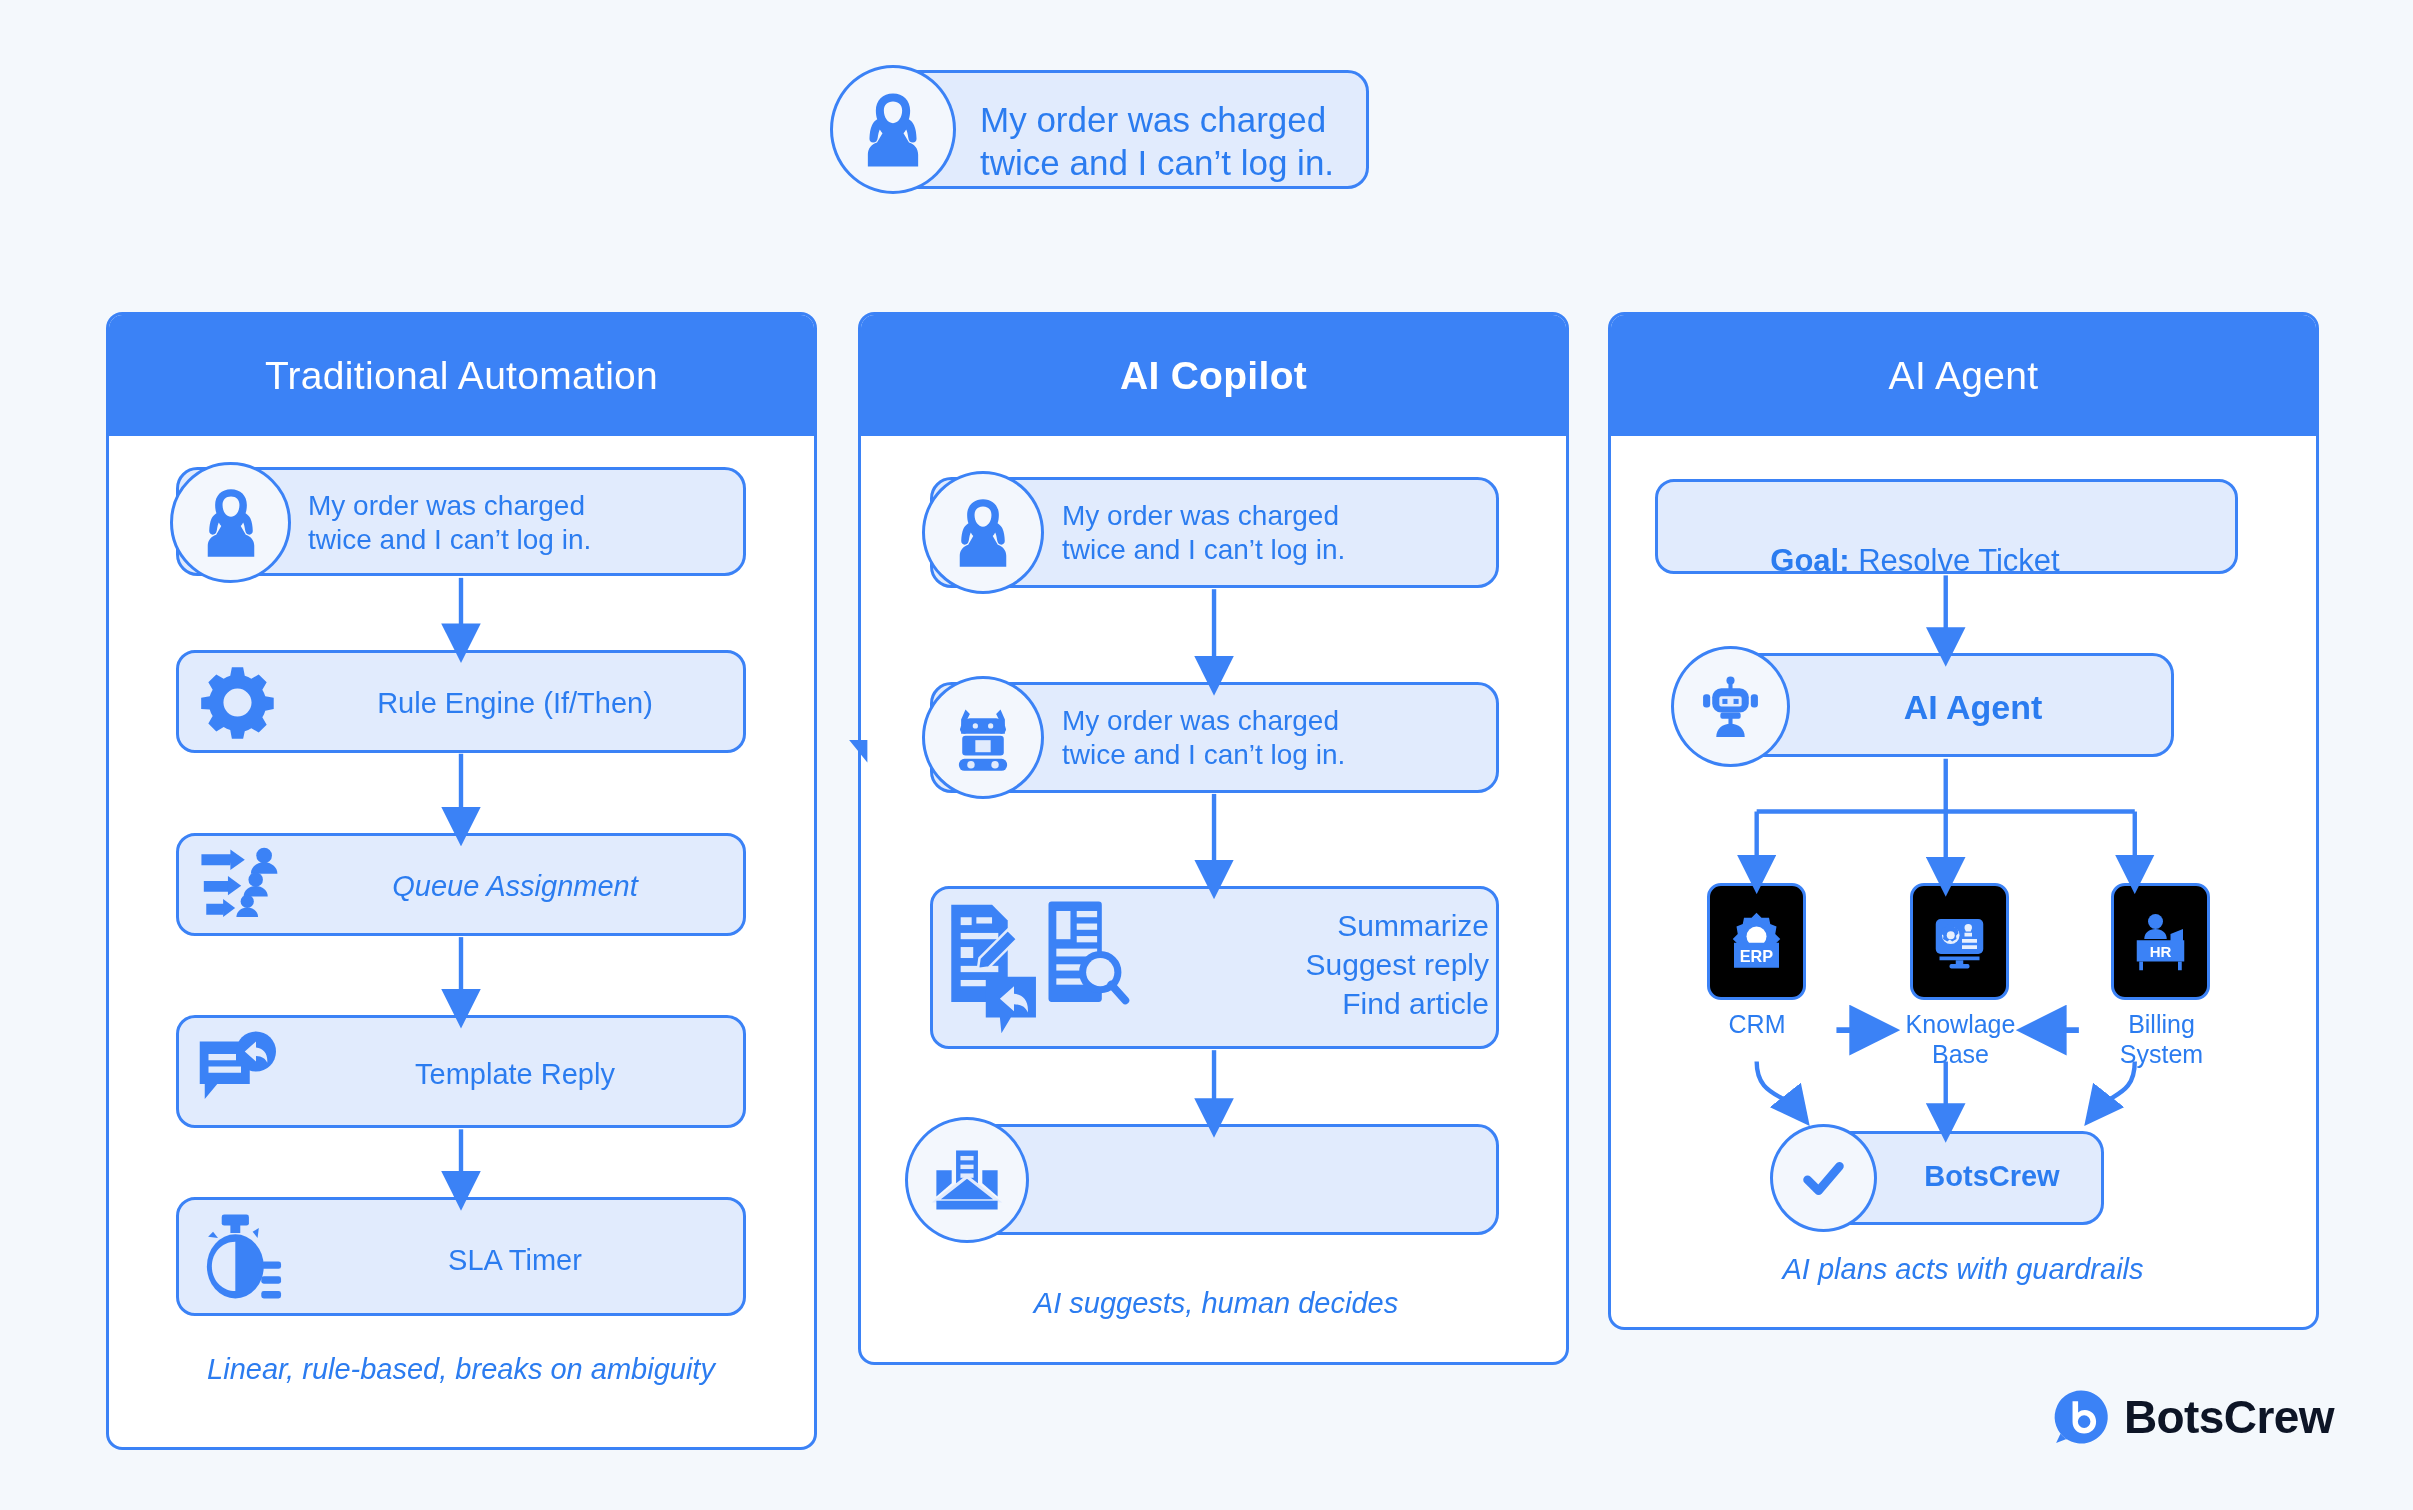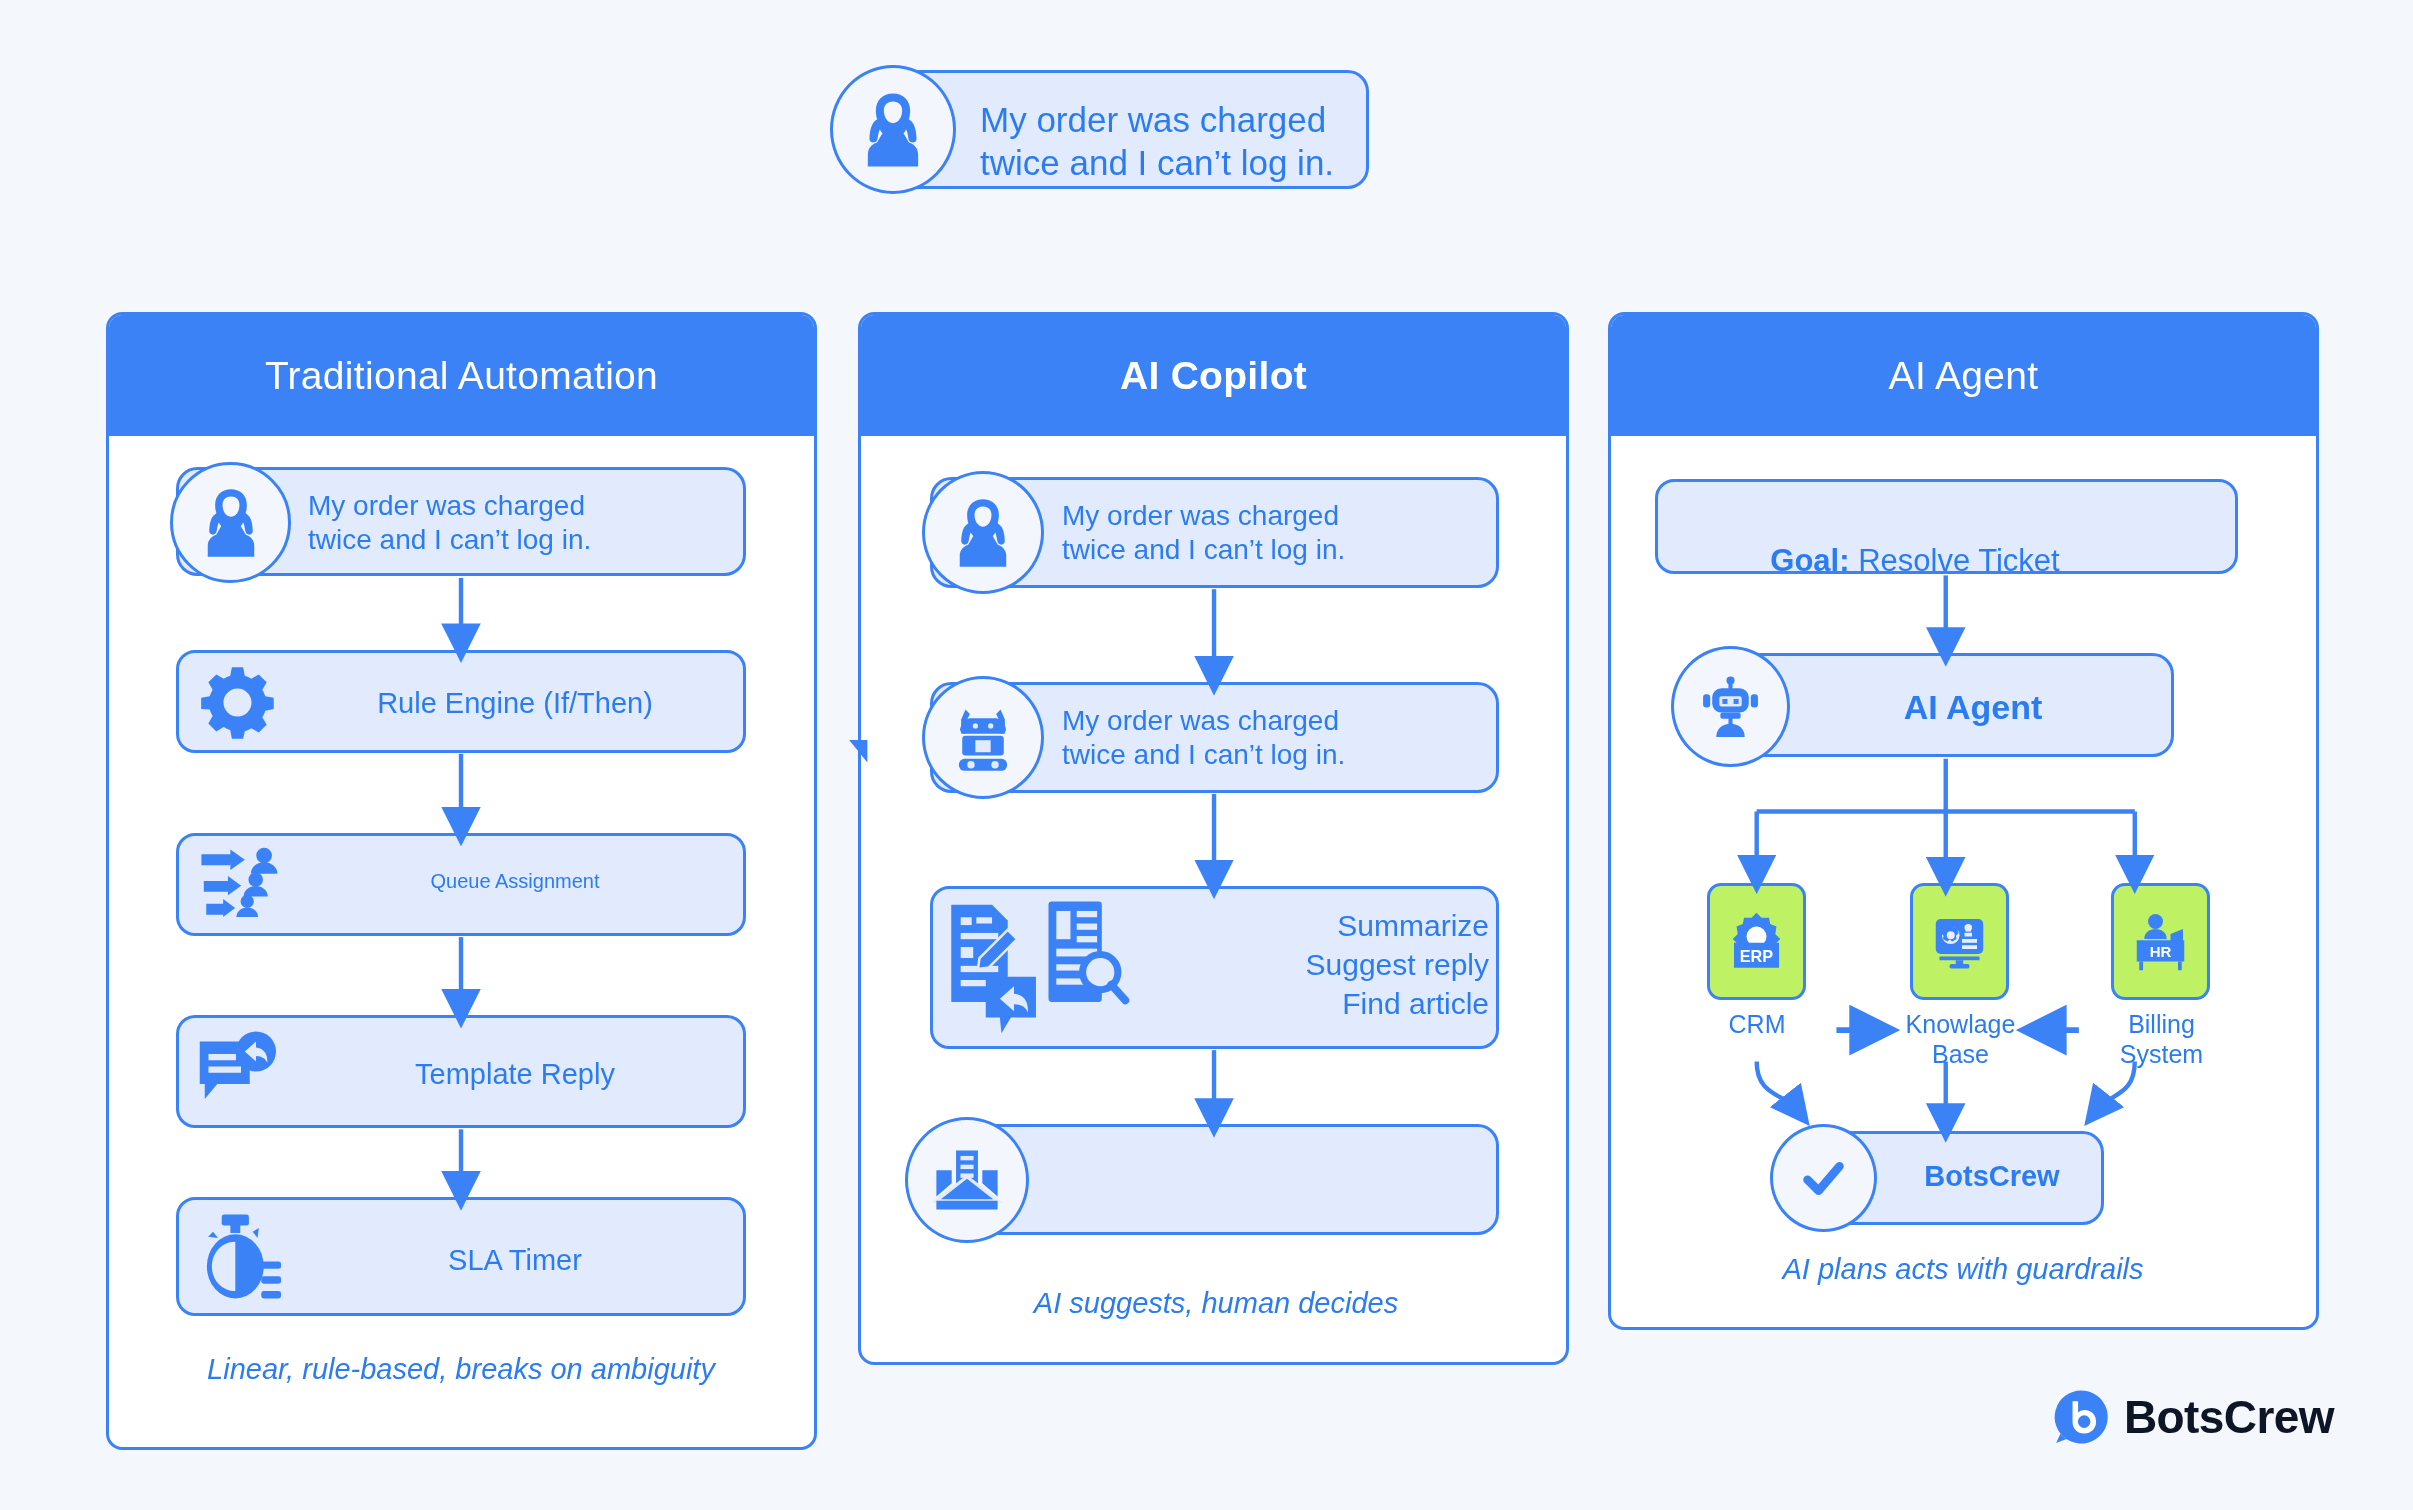--- a/index.html
+++ b/index.html
@@ -43,21 +43,21 @@
   .panel-head span{color:#fff;font-size:39px;letter-spacing:0.3px;}
 
   .caption{position:absolute;font-style:italic;color:#2b7cf0;
            text-align:center;line-height:1.25;}
 
   svg{display:block;overflow:visible;}
   .arrows{position:absolute;left:0;top:0;pointer-events:none;}
 
   .syscard{
     position:absolute;border:3.1px solid #3b82f6;border-radius:14px;
-    background:#bef264;box-sizing:border-box;
+    background:#000000;box-sizing:border-box;
     display:flex;align-items:center;justify-content:center;
   }
   .syslabel{position:absolute;text-align:center;color:#2b7cf0;
             font-size:25px;line-height:1.18;}
 
   
   .brand{position:absolute;display:flex;align-items:center;gap:14px;margin-top:6px;}
   .brand-mark{width:58px;height:58px;position:relative;}
   .brand-text{font-size:46px;font-weight:bold;color:#0d1526;letter-spacing:-0.6px;}
 </style>
@@ -112,21 +112,21 @@
       <path d="M4 28h22l-2 9H4z"></path>
         <path d="M24 24l11 8-11 8z"></path>
       <circle cx="47" cy="27" r="6"></circle>
         <path d="M37 41c0-5 4.5-8.7 10-8.7S57 36 57 41z"></path>
       <path d="M6 47h16l-2 9H6z"></path>
         <path d="M20 43l10 7.5-10 7.5z"></path>
       <circle cx="40" cy="45" r="5.5"></circle>
         <path d="M31 58c0-4.6 4-8 9-8s9 3.4 9 8z"></path>
     </svg>
   </div>
-  <div class="boxlabel" style="left:295px;top:869px;width:440px;font-size:20px;">Queue Assignment</div>
+  <div class="boxlabel" style="left:295px;top:869px;width:440px;font-size:29px;font-style:italic;">Queue Assignment</div>
 
   <div class="plainbox" style="left:176px;top:1015px;width:570px;height:113px;"></div>
   <div style="position:absolute;left:196px;top:1029px;z-index:4;">
     <svg width="85" height="85" viewBox="0 0 68 68" fill="#3b82f6">
       <path d="M3 10h40v34H17L7 56V44H3z"></path>
       <rect x="10" y="20" width="22" height="5" fill="#e1ebfd"></rect>
       <rect x="10" y="30" width="26" height="5" fill="#e1ebfd"></rect>
       <circle cx="48" cy="18" r="16"></circle>
       <path d="M48 10l-9 8 9 8v-4.5c5 .2 7.5 2 9 5.5.6-7.5-3-11.5-9-12.2z" fill="#e1ebfd"></path>
     </svg>

